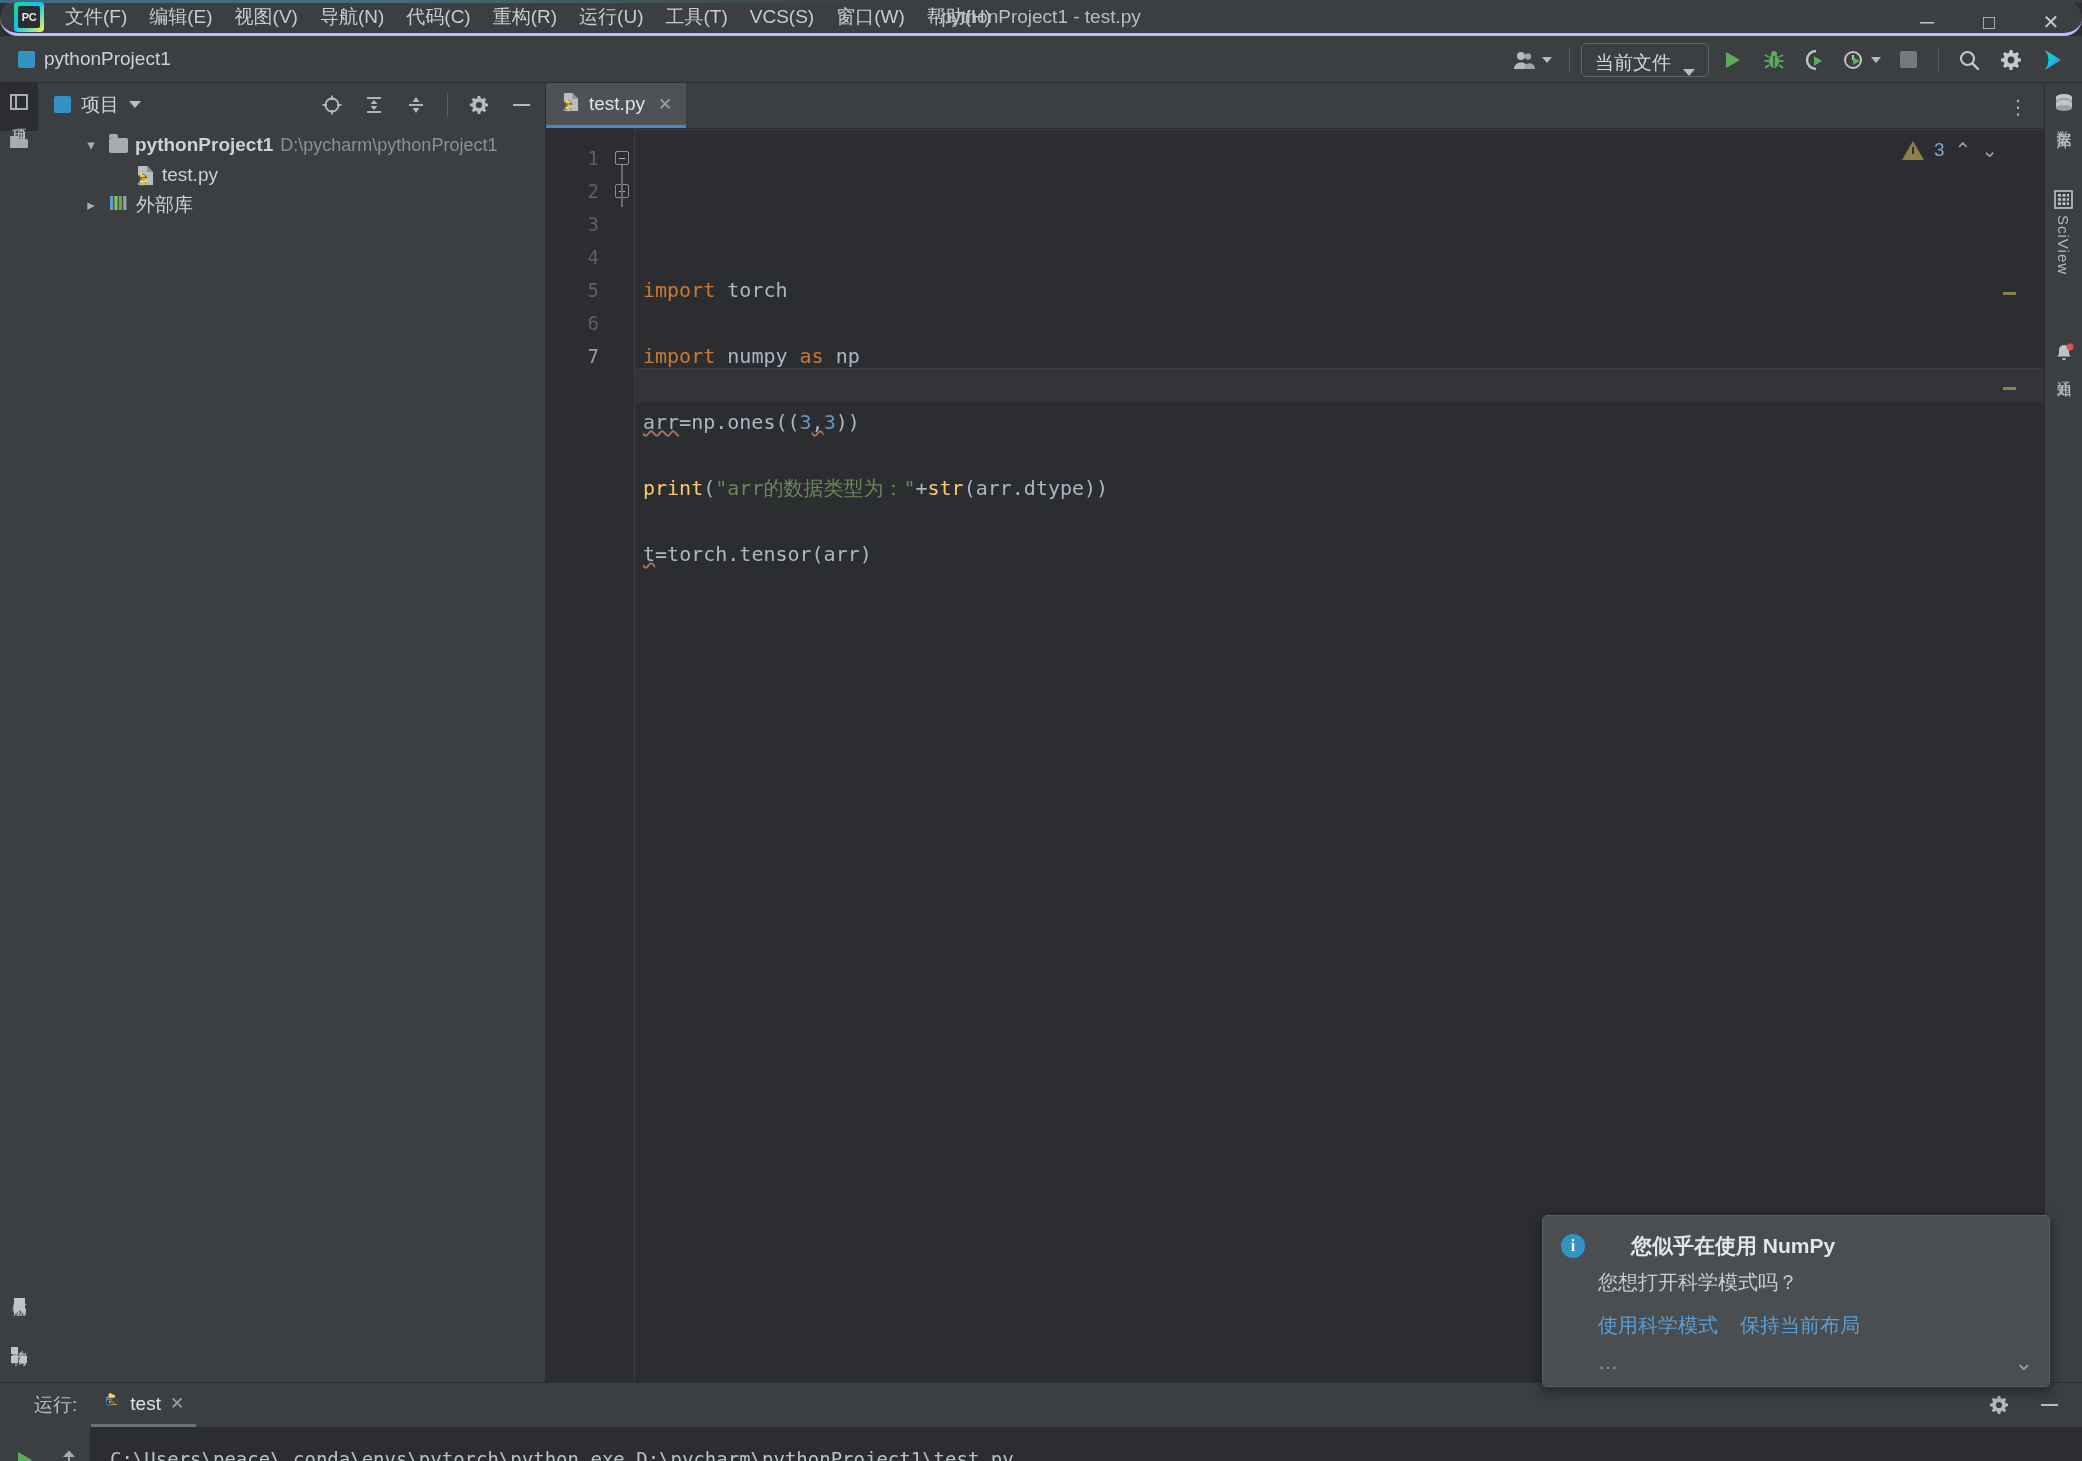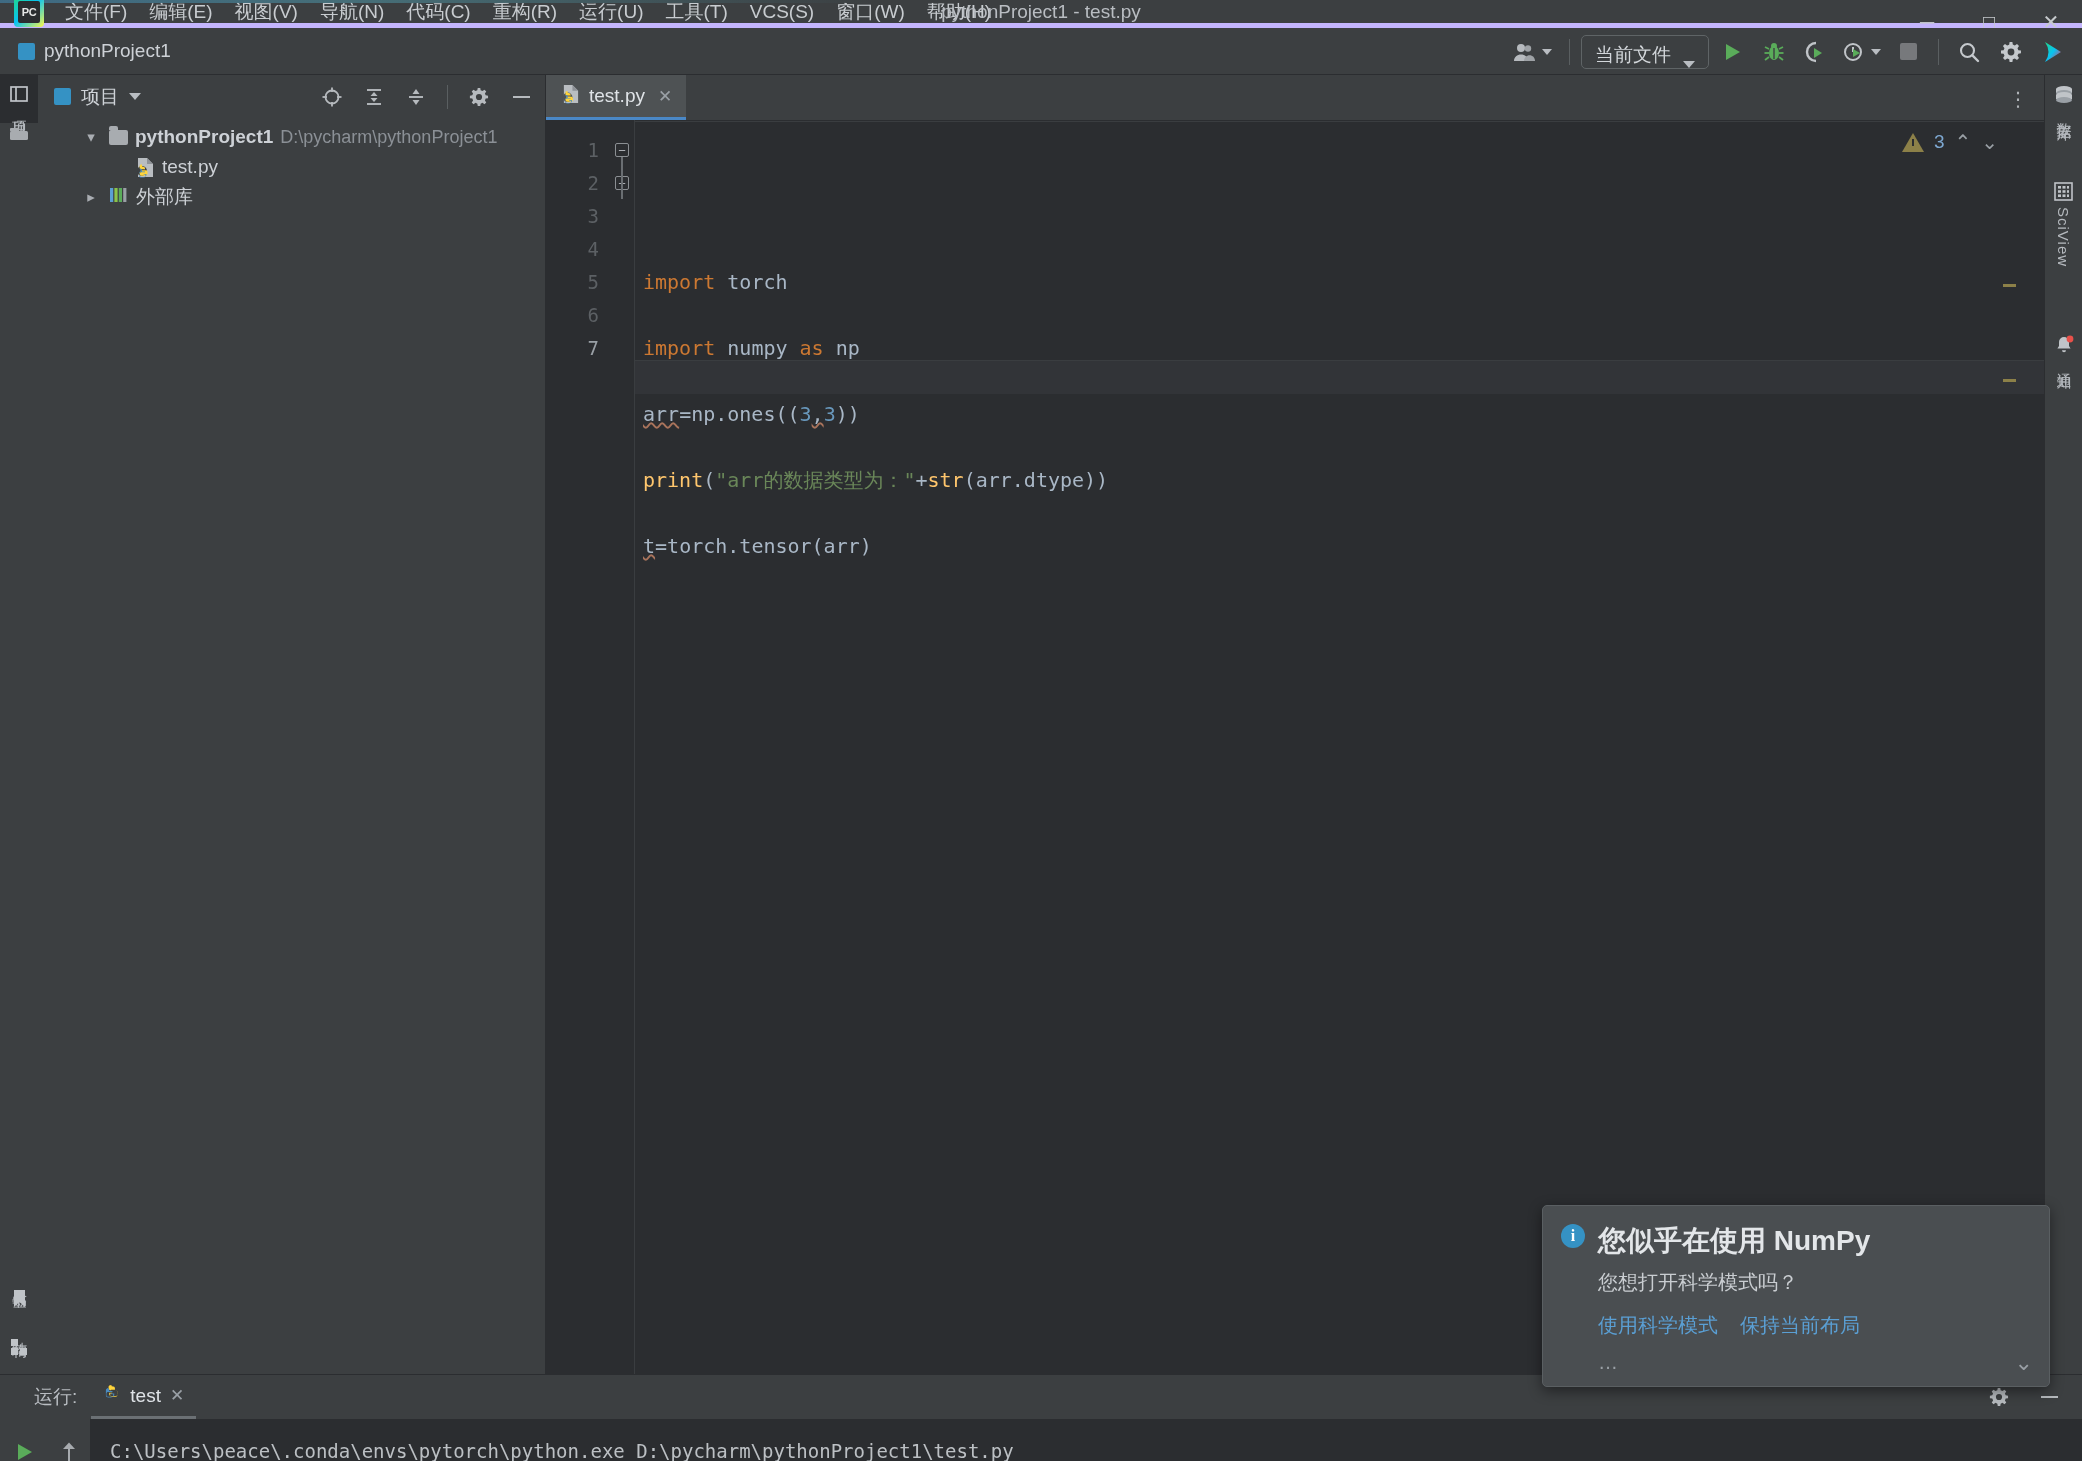--- a/index.html
+++ b/index.html
@@ -7,22 +7,22 @@
   body{
     width:2082px; height:1461px;
     font-family:"Liberation Sans", sans-serif;
     color:#cdd1d6; overflow:hidden; position:relative;
     -webkit-font-smoothing:antialiased;
   }
   .ctr{display:flex;align-items:center;}
 
   
   #titlebar{
-    height:28px; background:#3c3f41; display:flex; align-items:center;
-    position:relative; border-bottom:5px solid #c4b5fd;
+    height:36px; background:#3c3f41; display:flex; align-items:center;
+    position:relative; border-bottom:3px solid #c4b5fd;border-radius:21px;
   }
   #titlebar .edge{
     position:absolute;left:0;top:0;height:3px;width:100%;
     background:linear-gradient(90deg,#3f6f8a 0%,#47737d 18%,#3c3f41 42%,#3c3f41 100%);
     opacity:.9;
   }
   .pc-logo{
     width:30px;height:30px;margin:0 10px 0 14px;border-radius:4px;
     background:linear-gradient(135deg,#21d789 0%,#07c3f2 45%,#fcf84a 100%);
     position:relative;flex:none;
@@ -179,21 +179,21 @@
     position:absolute;right:32px;bottom:74px;width:508px;background:#4a4e51;
     border:1px solid #5a5f62;border-radius:5px;padding:16px 18px 12px 18px;
     box-shadow:0 4px 14px rgba(0,0,0,.45);
   }
   #balloon .hrow{display:flex;gap:13px;align-items:flex-start;}
   .info-dot{
     width:24px;height:24px;border-radius:50%;background:#3592c4;flex:none;
     display:flex;align-items:center;justify-content:center;color:#fff;font-size:16px;font-weight:bold;
     font-family:"Liberation Serif", serif;margin-top:2px;
   }
-  #balloon .btitle{font-size:28px;font-weight:bold;color:#e3e6e9;}
+  #balloon .btitle{font-size:21px;font-weight:bold;color:#e3e6e9;margin-left:33px;}
   #balloon .btext{font-size:20px;color:#c9cdd1;margin:9px 0 16px 37px;}
   #balloon .blinks{margin:9px 0 0 37px;display:flex;gap:22px;}
   #balloon .blinks a{font-size:20px;color:#5a9fd4;text-decoration:none;}
   #balloon .bmore{margin:12px 0 0 37px;font-size:20px;color:#9aa0a6;}
   #balloon .bchev{position:absolute;right:16px;bottom:10px;color:#9aa0a6;font-size:22px;}
 </style>
 </head>
 <body>
 
 <div id="titlebar">

